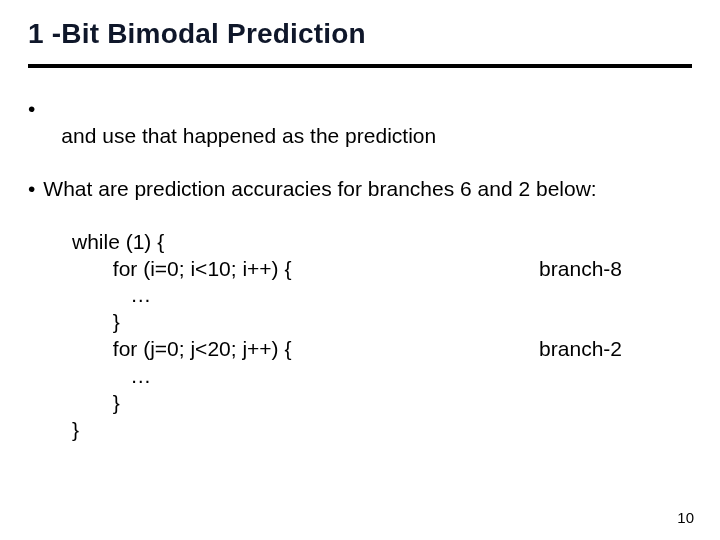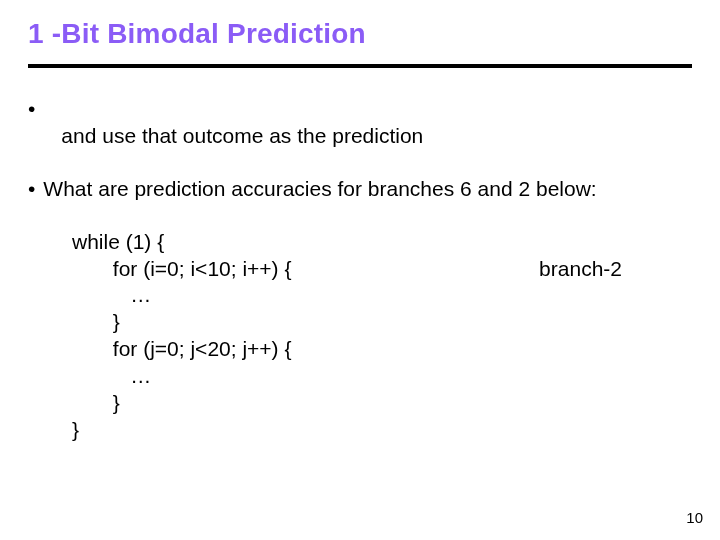--- a/index.html
+++ b/index.html
@@ -1,73 +1,74 @@
 <!DOCTYPE html>
 <html><head>
 <meta charset="utf-8">
 <style>
   * { margin: 0; padding: 0; box-sizing: border-box; }
   html, body { width: 720px; height: 540px; background: #fff; font-family: Arial, Helvetica, sans-serif; }
   .slide { width: 720px; height: 540px; position: relative; padding: 18px 28px 0 28px; }
-  .title { color: #8b5cf6; font-size: 28px; font-weight: bold; letter-spacing: 0.2px; }
+  .title { color: #0f172a; font-size: 28px; font-weight: bold; letter-spacing: 0.2px; }
   .rule { border: none; border-top: 4px solid #000; margin: 14px 0 28px 0; }
   .bullets { font-size: 21px; color: #000; line-height: 1.28; }
   .bullet { display: flex; margin-bottom: 26px; }
   .dot { flex: 0 0 auto; padding-right: 8px; }
   .btext { flex: 1 1 auto; }
   .indent-cont { padding-left: 18px; display: block; }
   .code-block { margin-top: 4px; margin-left: 44px; font-size: 21px; color: #000; line-height: 1.28; }
   .code-row { display: flex; }
   .code-left { white-space: pre; }
   .code-right { white-space: pre; margin-left: auto; padding-right: 70px; }
-  .pagenum { position: absolute; right: 17px; bottom: 14px; font-size: 15px; color: #000; }
+  .pagenum { position: absolute; right: 26px; bottom: 14px; font-size: 15px; color: #000; }
 </style>
 </head>
 <body>
 
 <div class="slide">
 
   <div class="title">1 -Bit Bimodal Prediction</div>
   <hr class="rule">
 
   <div class="bullets">
 
     <div class="bullet">
       <span class="dot">•</span>
       <span class="btext">
         <br>
-        <span class="indent-cont">and use that outcome as the prediction</span>
+        <span class="indent-cont">and use that happened as the prediction</span>
       </span>
     </div>
 
     <div class="bullet">
       <span class="dot">•</span>
       <span class="btext">
         <span>What are prediction accuracies for branches 6 and 2 below:</span>
       </span>
     </div>
 
   </div>
 
   <div class="code-block">
     <div class="code-row">
       <span class="code-left">while (1) {</span>
     </div>
     <div class="code-row">
       <span class="code-left">       for (i=0; i&lt;10; i++) {</span>
-      <span class="code-right">branch-2</span>
+      <span class="code-right">branch-8</span>
     </div>
     <div class="code-row">
       <span class="code-left">          …</span>
     </div>
     <div class="code-row">
       <span class="code-left">       }</span>
     </div>
     <div class="code-row">
       <span class="code-left">       for (j=0; j&lt;20; j++) {</span>
+      <span class="code-right">branch-2</span>
     </div>
     <div class="code-row">
       <span class="code-left">          …</span>
     </div>
     <div class="code-row">
       <span class="code-left">       }</span>
     </div>
     <div class="code-row">
       <span class="code-left">}</span>
     </div>

